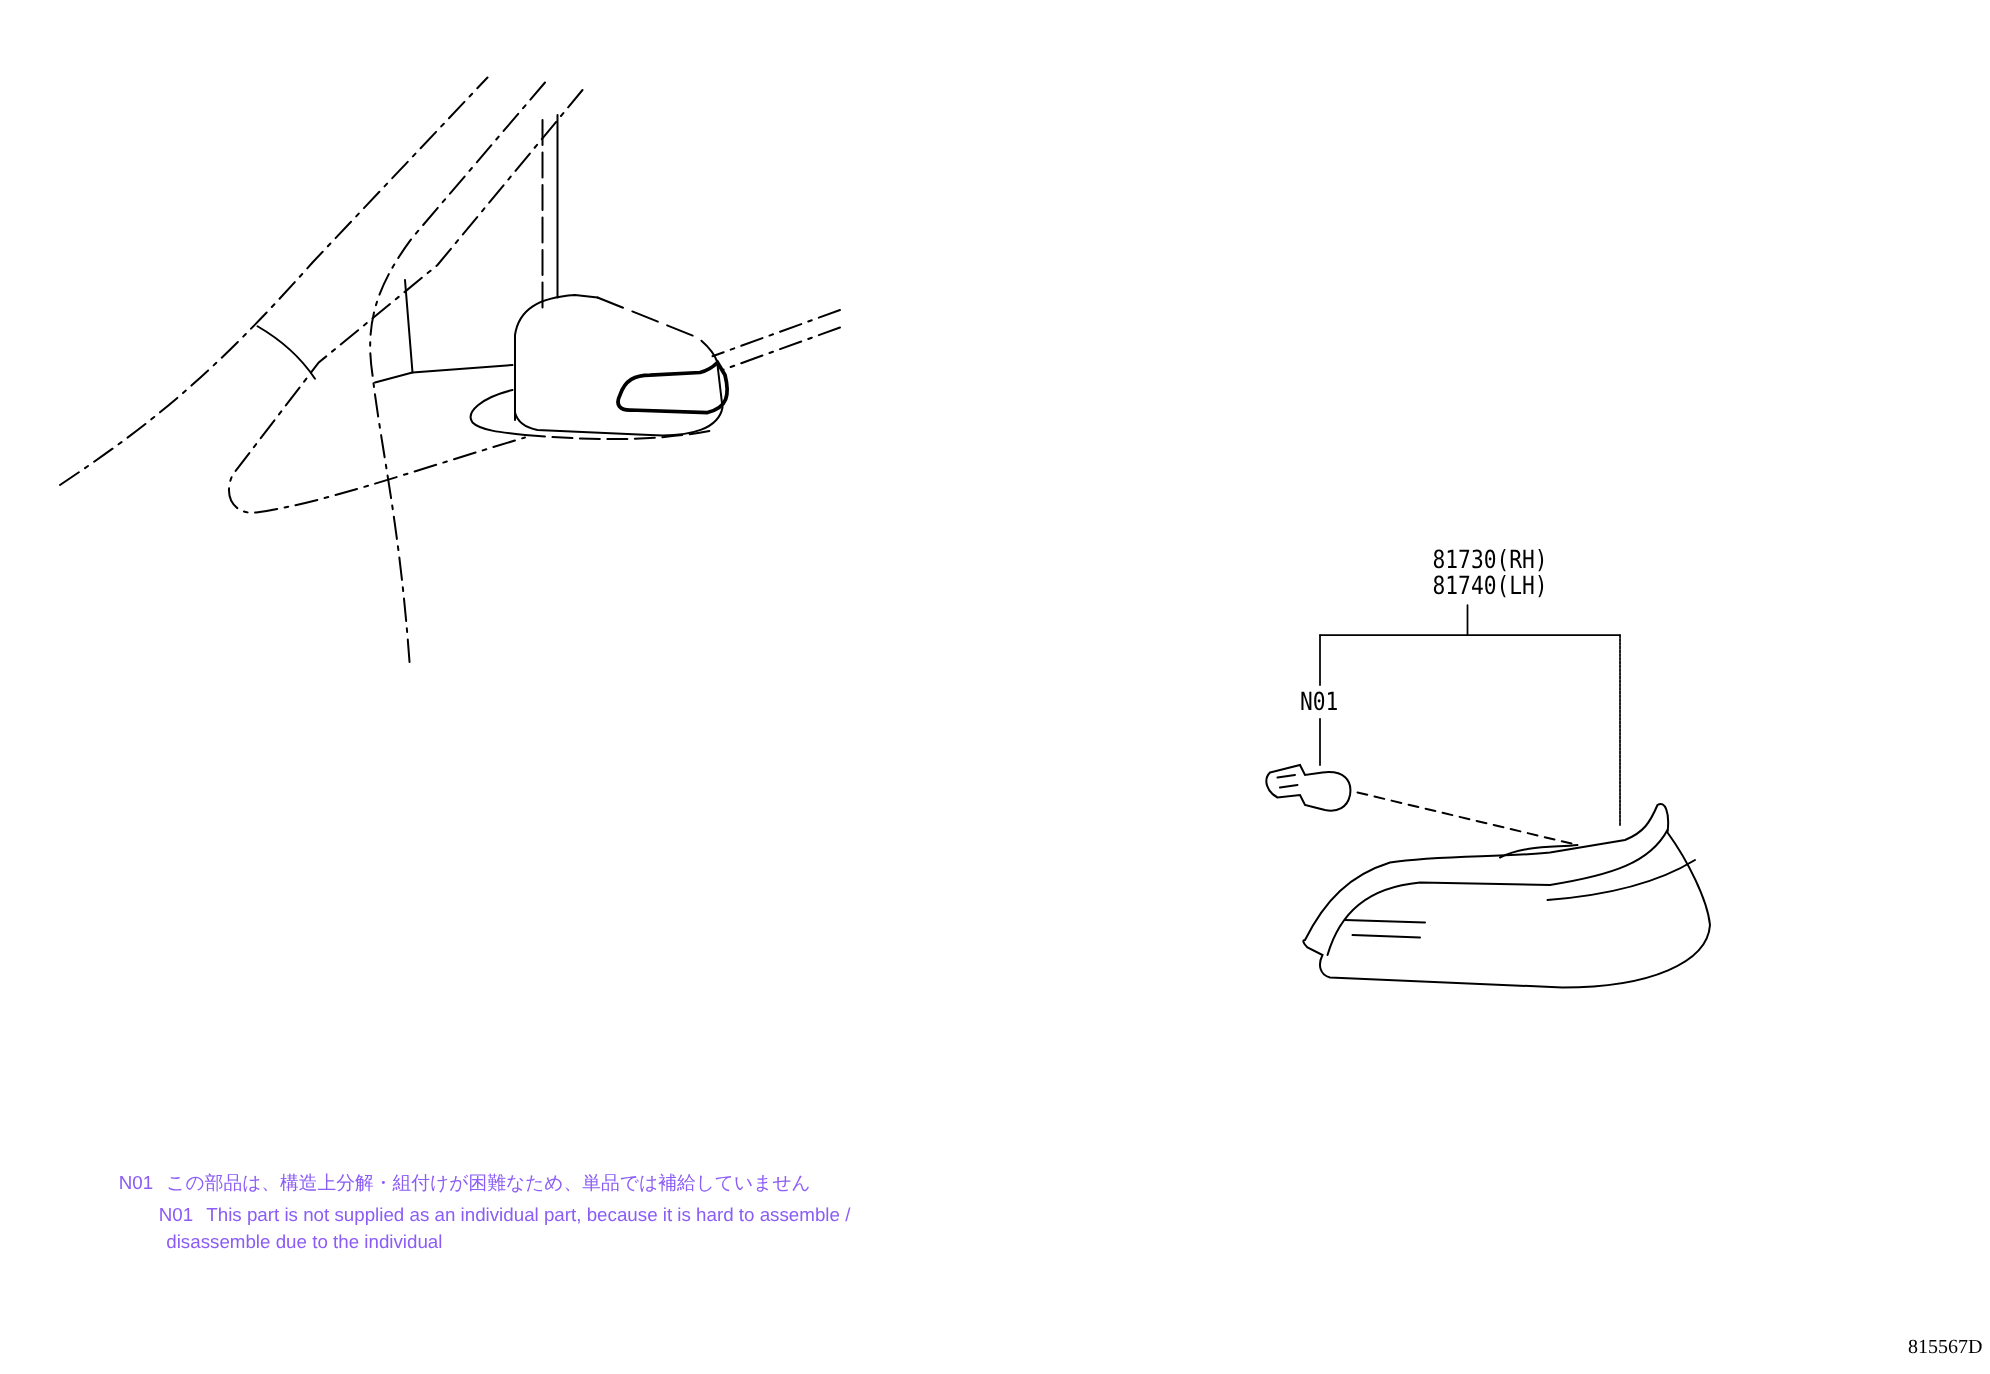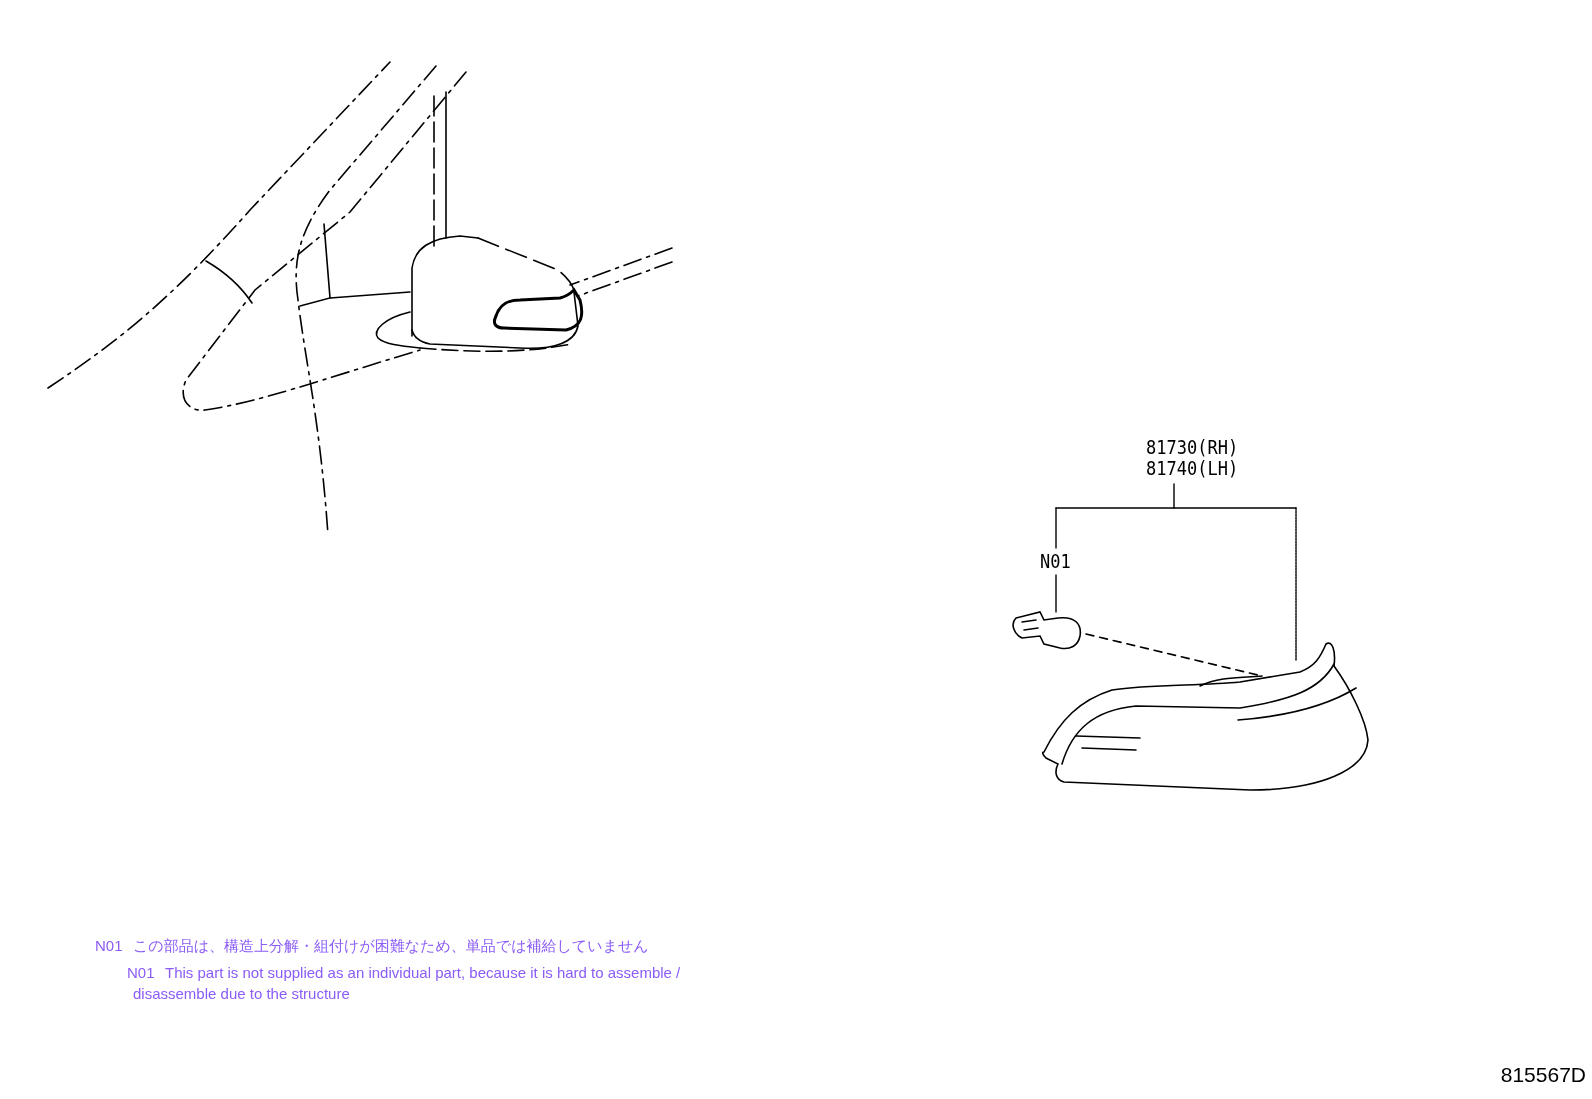--- a/index.html
+++ b/index.html
@@ -2,21 +2,21 @@
 <html><head>
 <meta charset="utf-8">
 <style>
   html, body { margin:0; padding:0; background:#ffffff; }
   body { width:1592px; height:1099px; position:relative; overflow:hidden; font-family:"DejaVu Sans", sans-serif; color:#000; }
   svg.art { position:absolute; left:0; top:0; width:1592px; height:1099px; }
   .label { position:absolute; font-family:"DejaVu Sans Mono", monospace; font-size:20px; line-height:20px; letter-spacing:0px; color:#000; transform:scaleX(0.85); transform-origin:left top; }
   .part-no { left:1146px; }
   .note { position:absolute; font-family:"Liberation Sans", sans-serif; font-size:15px; color:#8b5cf6; }
   .note .code { display:inline-block; width:38px; }
-  .ref { position:absolute; right:6px; bottom:12px; font-family:Liberation Sans, sans-serif; font-size:21px; }
+  .ref { position:absolute; right:6px; bottom:12px; font-family:Liberation Serif, serif; font-size:16px; }
 </style>
 </head>
 <body>
 
 <svg class="art" viewBox="0 0 1592 1099" fill="none" stroke="#000" stroke-width="1.6" stroke-linecap="round">
 
   <g stroke-dasharray="18 6 3 6">
     <path d="M48 388 C120 340 170 300 250 210 L390 62"></path>
     <path d="M436 66 L330 190 C300 230 292 260 298 300 C305 360 320 420 328 535"></path>
     <path d="M466 72 L350 212 L255 290 L186 380 C178 398 188 412 205 410 C260 402 320 380 420 350"></path>
@@ -71,15 +71,15 @@
 <div class="label part-no" style="top:437px;">81730(RH)</div>
 <div class="label part-no" style="top:458px;">81740(LH)</div>
 <div class="label" style="left:1040px; top:551px;">N01</div>
 
 <div class="note" style="left:95px; top:937px;">
   <span class="code">N01</span><span>この部品は、構造上分解・組付けが困難なため、単品では補給していません</span>
 </div>
 <div class="note" style="left:95px; top:964px;margin-left:32px;">
   <span class="code">N01</span><span>This part is not supplied as an individual part, because it is hard to assemble /</span>
 </div>
-<div class="note" style="left:133px; top:985px;">disassemble due to the structure</div>
+<div class="note" style="left:133px; top:985px;">disassemble due to the individual</div>
 
 <div class="ref">815567D</div>
 
 </body></html>

